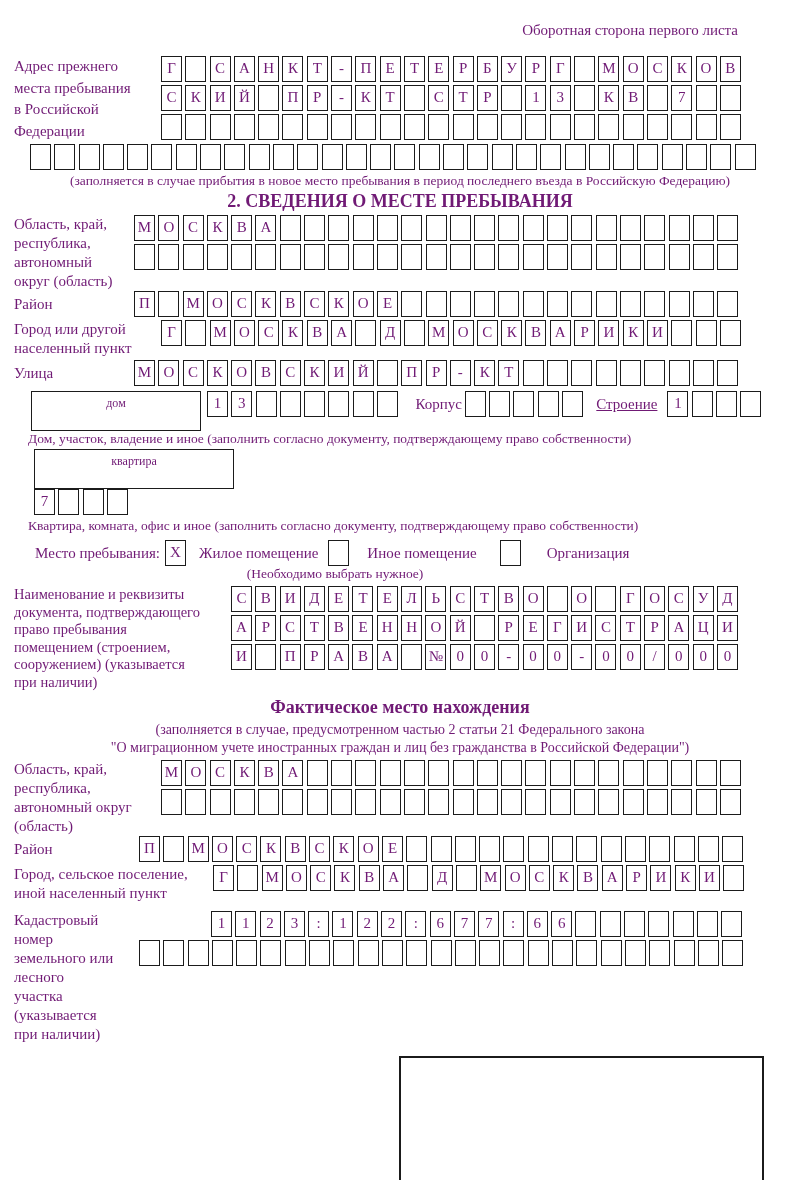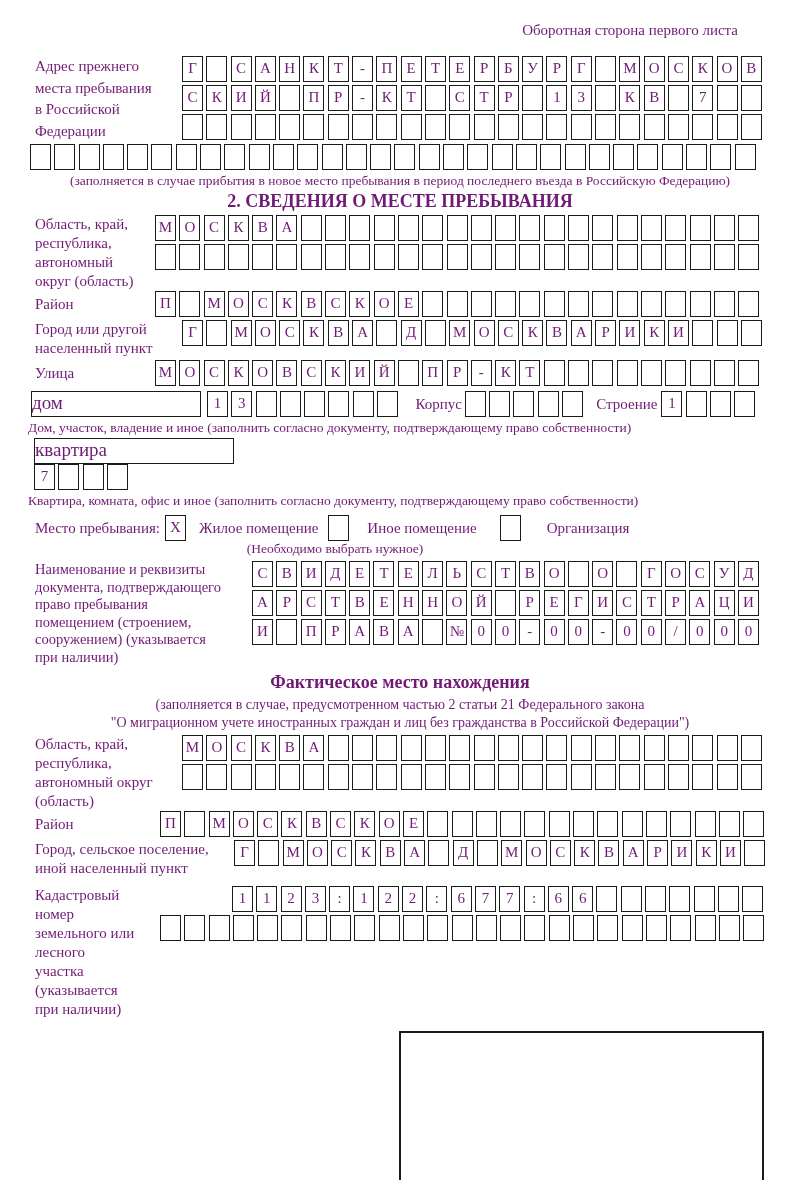--- a/index.html
+++ b/index.html
@@ -4,21 +4,21 @@
 <style>
   html,body { margin:0; padding:0; background:#ffffff; }
   .page {
     position:relative; width:800px; height:1180px; overflow:hidden;
     background:#fff; color:#701a75;
     font-family:"Liberation Serif", "DejaVu Serif", serif;
     font-size:15px;
   }
   .header-note { padding:22px 62px 0 0; text-align:right; font-size:15px; height:18px; }
 
-  .frow { display:flex; align-items:flex-start; padding-left:35px; }
+  .frow { display:flex; align-items:flex-start; padding-left:14px; }
   .flabel { flex:0 0 auto; font-size:15px; line-height:19px; }
   .lh21 { line-height:21.5px; }
   .lh17 { line-height:17.5px; font-size:14.5px; }
   .w147 { width:147px; }
   .w120 { width:120px; }
   .w199 { width:199px; }
   .w125 { width:125px; }
   .w217 { width:217px; }
 
   .grid-row { white-space:nowrap; height:26px; margin-bottom:3px; }
@@ -29,21 +29,21 @@
   }
   .full-row { padding-left:30px; margin-top:1px; }
 
   .caption { font-size:13.5px; line-height:16px; }
   .center { text-align:center; }
   .pad35 { padding-left:28px; }
   .title { font-weight:bold; text-align:center; font-size:18px; line-height:20px; }
 
   .box-label {
     display:inline-block; box-sizing:border-box; border:1.7px solid #1b1b1b;
-    height:26px; line-height:22px; vertical-align:top; font-size:19px;
+    height:40px; line-height:22px; text-align:center; vertical-align:top; font-size:12px;
   }
   .dom-box { width:170px; margin-right:6px; }
   .kv-box  { width:200px; margin-right:8px; }
   .inline-label { display:inline-block; vertical-align:top; line-height:26px; }
 
   .stay-row { display:flex; align-items:flex-end; padding-left:35px; height:28px; margin-top:4px; }
   .stay-row .cell { margin-right:0; }
   .stay-label { line-height:26px; }
 
   .mt2{margin-top:2px}.mt4{margin-top:4px}.mt6{margin-top:6px}
@@ -111,21 +111,21 @@
   <div class="frow mt2">
     <div class="flabel w120 stay-label">Улица</div>
     <div class="grid-row"><span class="cell">М</span><span class="cell">О</span><span class="cell">С</span><span class="cell">К</span><span class="cell">О</span><span class="cell">В</span><span class="cell">С</span><span class="cell">К</span><span class="cell">И</span><span class="cell">Й</span><span class="cell"></span><span class="cell">П</span><span class="cell">Р</span><span class="cell">-</span><span class="cell">К</span><span class="cell">Т</span><span class="cell"></span><span class="cell"></span><span class="cell"></span><span class="cell"></span><span class="cell"></span><span class="cell"></span><span class="cell"></span><span class="cell"></span><span class="cell"></span></div>
   </div>
 
   <div class="frow mt2" style="padding-left:31px;">
     <span class="box-label dom-box">дом</span>
     <span class="grid-row"><span class="cell">1</span><span class="cell">3</span><span class="cell"></span><span class="cell"></span><span class="cell"></span><span class="cell"></span><span class="cell"></span><span class="cell"></span></span>
     <span class="inline-label" style="margin-left:14px; margin-right:3px;">Корпус</span>
     <span class="grid-row"><span class="cell"></span><span class="cell"></span><span class="cell"></span><span class="cell"></span><span class="cell"></span></span>
-    <span class="inline-label" style="margin-left:10px; margin-right:4px;">Строение</span>
+    <span class="inline-label" style="margin-left:10px; margin-right:10px;text-decoration:underline;">Строение</span>
     <span class="grid-row"><span class="cell">1</span><span class="cell"></span><span class="cell"></span><span class="cell"></span></span>
   </div>
   <div class="caption pad35">Дом, участок, владение и иное (заполнить согласно документу, подтверждающему право собственности)</div>
 
   <div class="frow mt2" style="padding-left:34px;flex-direction:column;">
     <span class="box-label kv-box">квартира</span>
     <span class="grid-row"><span class="cell">7</span><span class="cell"></span><span class="cell"></span><span class="cell"></span></span>
   </div>
   <div class="caption pad35">Квартира, комната, офис и иное (заполнить согласно документу, подтверждающему право собственности)</div>
 

